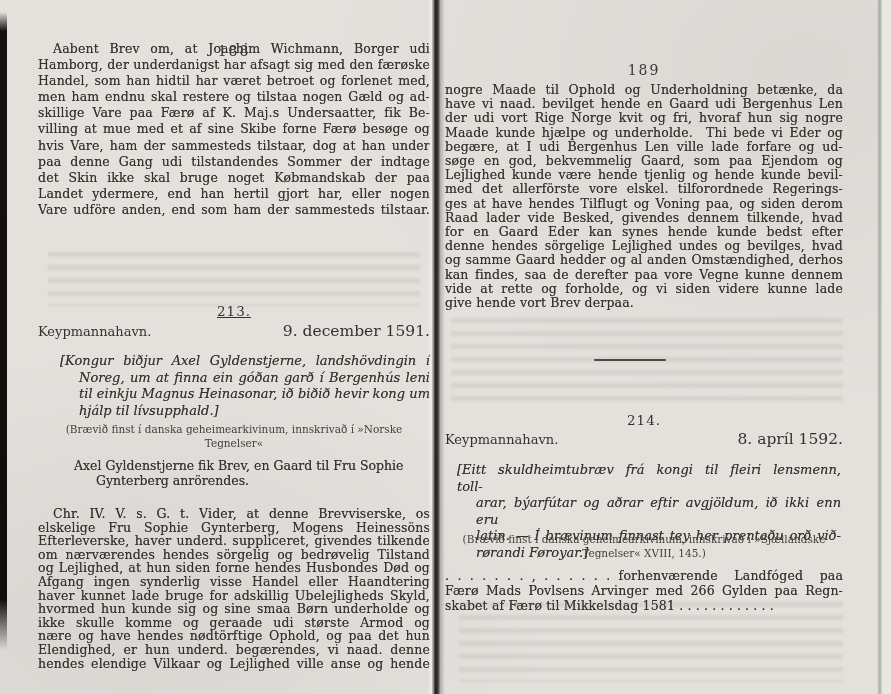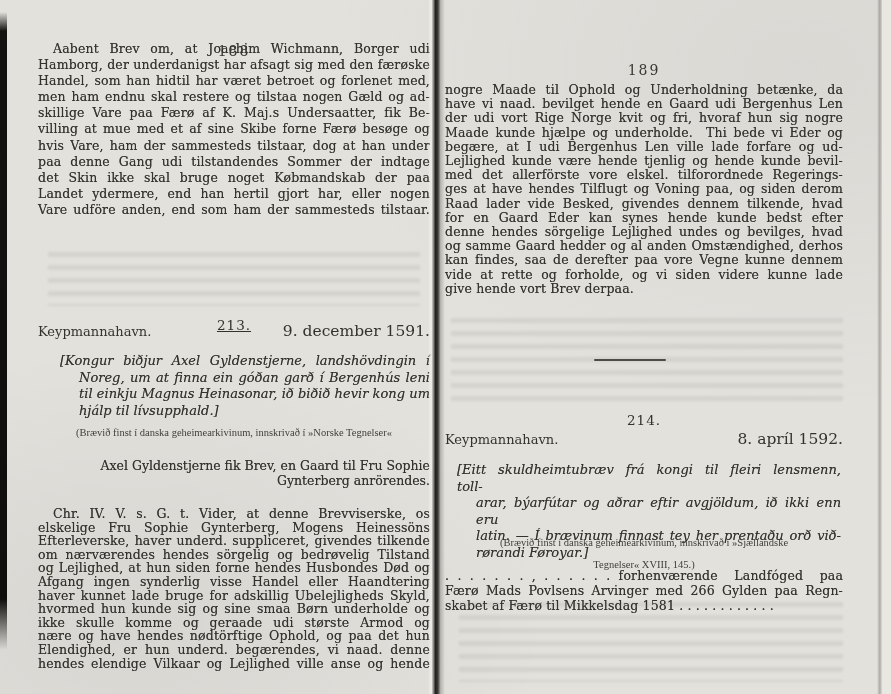--- a/index.html
+++ b/index.html
@@ -37,24 +37,24 @@
   .secnum { font-size: 13.5px; text-align: center; width: 100%; letter-spacing: 1px; }
   .headrow { display: flex; justify-content: space-between; align-items: baseline; width: 100%; }
   .place { font-size: 13px; }
   .date  { font-size: 15.5px; }
 
   .summary { font-style: italic; font-size: 13px; }
   .summary .tline { line-height: 16.6px; padding-left: 19px; }
   .summary .tline:first-child { padding-left: 0; }
 
   .source { font-size: 10.5px; text-align: center; color: #423e39; }
-  .source .tline { line-height: 22px; text-shadow: none; font-family: Liberation Serif, serif; }
+  .source .tline { line-height: 14px; text-shadow: none; }
 
   .regest { font-size: 12.5px; }
-  .regest .tline { line-height: 14.5px; text-align: right; }
+  .regest .tline { line-height: 14.5px; }
   .regest .tline:first-child { padding-left: 0; }
   .regest .tline:last-child { padding-left: 22px; }
 
   .ghost {
     position: absolute; opacity: 0.12; filter: blur(1.3px); pointer-events: none;
     background: repeating-linear-gradient(180deg,
       rgba(80,76,70,0.75) 0 5px, rgba(80,76,70,0) 5px 13px);
   }
 
   #separator-213 {
@@ -93,21 +93,21 @@
         <div class="tline">villing at mue med et af sine Skibe forne Færø besøge og</div>
         <div class="tline">hvis Vare, ham der sammesteds tilstaar, dog at han under</div>
         <div class="tline">paa denne Gang udi tilstandendes Sommer der indtage</div>
         <div class="tline">det Skin ikke skal bruge noget Købmandskab der paa</div>
         <div class="tline">Landet ydermere, end han hertil gjort har, eller nogen</div>
         <div class="tline">Vare udföre anden, end som ham der sammesteds tilstaar.</div>
       </div>
 
     <div class="ghost" style="top:252px; left:10px; width:372px; height:54px;"></div>
 
-    <div class="abs secnum" style="top:317px;text-decoration:underline;">213.</div>
+    <div class="abs secnum" style="top:303px;text-decoration:underline;">213.</div>
 
     <div class="abs headrow" style="top:322px;">
       <span class="place">Keypmannahavn.</span>
       <span class="date">9. december 1591.</span>
     </div>
 
     <div class="tblock summary justify last-left" style="top:353px; left:22px; width:370px;">
         <div class="tline">[Kongur  biðjur  Axel  Gyldenstjerne,  landshövdingin  í</div>
         <div class="tline">Noreg, um at finna ein góðan garð í Bergenhús leni</div>
         <div class="tline">til einkju Magnus Heinasonar, ið biðið hevir kong um</div>
@@ -143,20 +143,21 @@
 <div id="right-page" class="page">
   <div id="right-col" class="col" style="top:0; height:694px;">
     <div class="abs pageno" style="top:18px;">189</div>
 
     <div class="tblock bodytext lh142 justify last-left" style="top:39px;">
         <div class="tline">nogre Maade til Ophold og Underholdning betænke, da</div>
         <div class="tline">have vi naad. bevilget hende en Gaard udi Bergenhus Len</div>
         <div class="tline">der udi vort Rige Norge kvit og fri, hvoraf hun sig nogre</div>
         <div class="tline">Maade kunde hjælpe og underholde.  Thi bede vi Eder og</div>
         <div class="tline">begære, at I udi Bergenhus Len ville lade forfare og ud-</div>
+        <div class="tline">søge en god, bekvemmelig Gaard, som paa Ejendom og</div>
         <div class="tline">Lejlighed kunde være hende tjenlig og hende kunde bevil-</div>
         <div class="tline">med det allerförste vore elskel. tilforordnede Regerings-</div>
         <div class="tline">ges at have hendes Tilflugt og Voning paa, og siden derom</div>
         <div class="tline">Raad lader vide Besked, givendes dennem tilkende, hvad</div>
         <div class="tline">for en Gaard Eder kan synes hende kunde bedst efter</div>
         <div class="tline">denne hendes sörgelige Lejlighed undes og bevilges, hvad</div>
         <div class="tline">og samme Gaard hedder og al anden Omstændighed, derhos</div>
         <div class="tline">kan findes, saa de derefter paa vore Vegne kunne dennem</div>
         <div class="tline">vide at rette og forholde, og vi siden videre kunne lade</div>
         <div class="tline">give hende vort Brev derpaa.</div>

